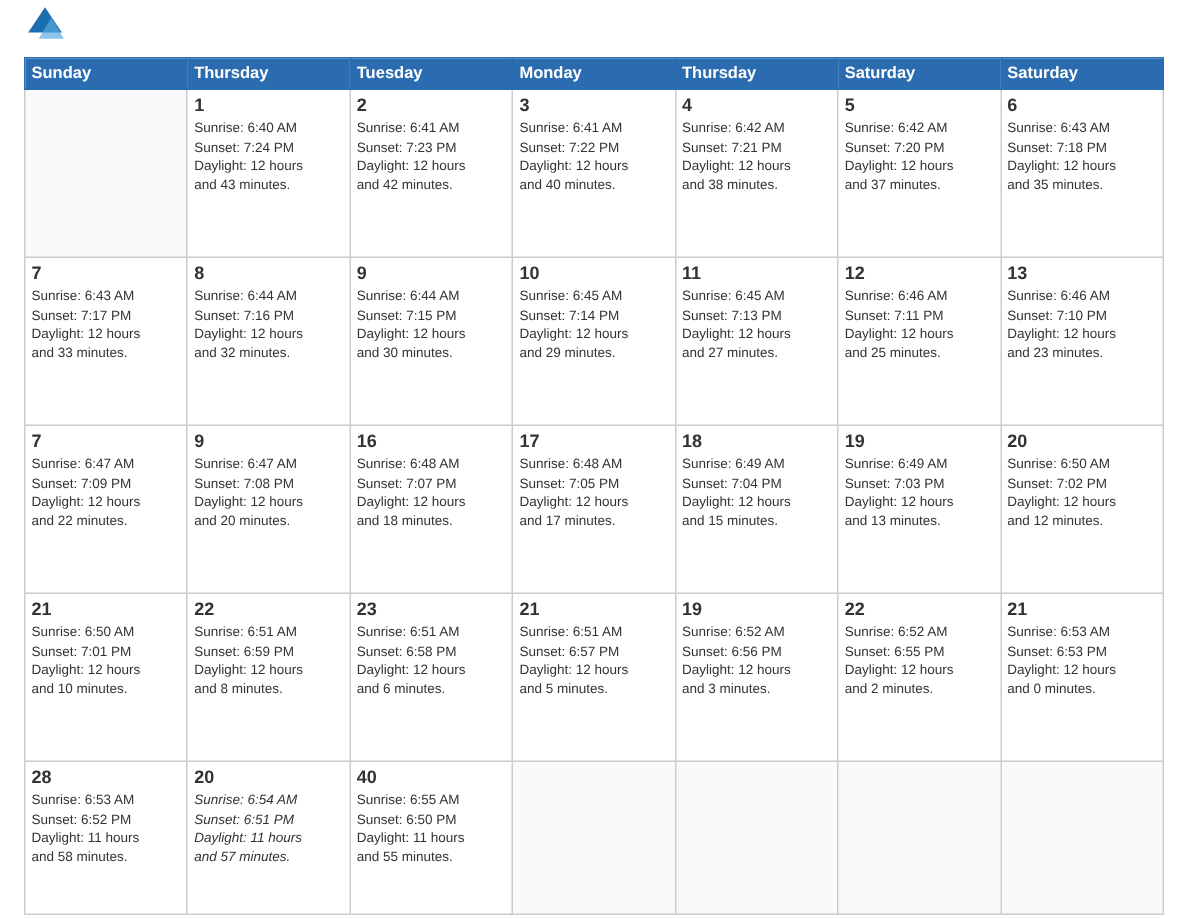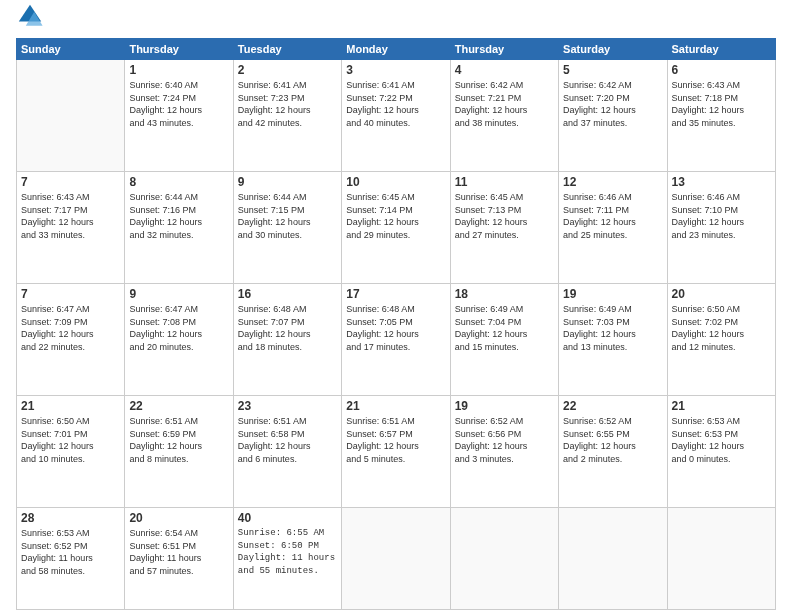--- a/index.html
+++ b/index.html
@@ -329,28 +329,28 @@
         <tr>
           <td>
             <div class="day-num">28</div>
             <div class="day-detail" style="white-space: pre-line;">Sunrise: 6:53 AM
 Sunset: 6:52 PM
 Daylight: 11 hours
 and 58 minutes.</div>
           </td>
           <td>
             <div class="day-num">20</div>
-            <div class="day-detail" style="white-space: pre-line;">Sunrise: 6:54 AM
+            <div class="day-detail" style="white-space: pre-line; font-style: italic;">Sunrise: 6:54 AM
 Sunset: 6:51 PM
 Daylight: 11 hours
 and 57 minutes.</div>
           </td>
           <td>
             <div class="day-num">40</div>
-            <div class="day-detail" style="white-space: pre-line; font-family: Liberation Mono, monospace;">Sunrise: 6:55 AM
+            <div class="day-detail" style="white-space: pre-line;">Sunrise: 6:55 AM
 Sunset: 6:50 PM
 Daylight: 11 hours
 and 55 minutes.</div>
           </td>
           <td class="empty-cell"></td>
           <td class="empty-cell"></td>
           <td class="empty-cell"></td>
           <td class="empty-cell"></td>
         </tr>
       </tbody>

